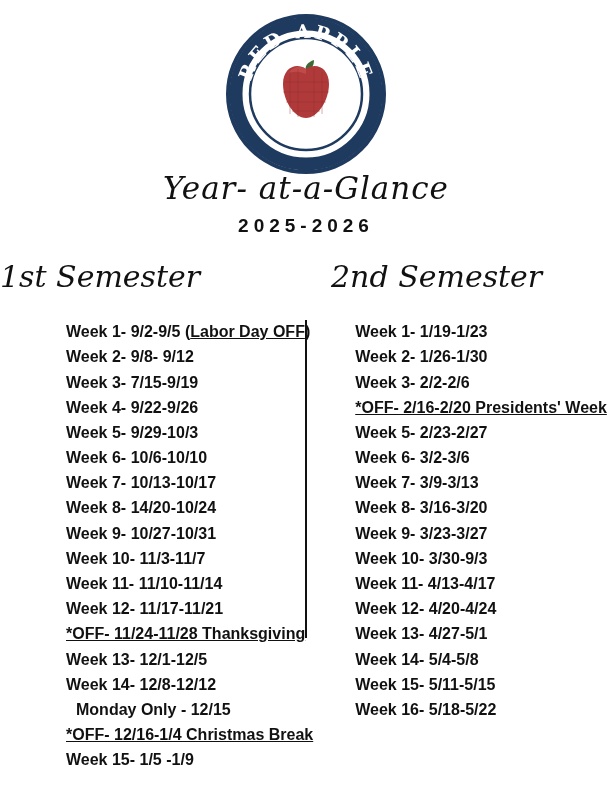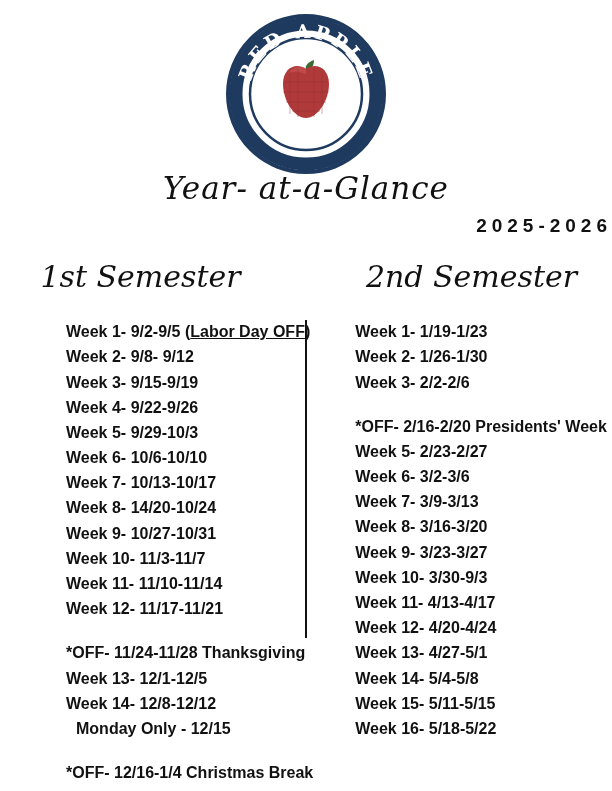--- a/index.html
+++ b/index.html
@@ -36,37 +36,36 @@
     font-family: "DejaVu Serif", serif;
     font-style: italic;
     font-size: 31px;
     letter-spacing: 1px;
     color: #111;
     margin-top: -2px;
     line-height: 1.05;
     white-space: nowrap;
   }
   .title-year {
-    text-align: right;
+    text-align: center;
     font-family: "Liberation Sans", sans-serif;
     font-weight: bold;
     font-size: 19px;
     letter-spacing: 5px;
     margin-top: 10px;
     color: #111;
   }
 
   
   .sem-heads {
     display: flex;
     margin-top: 22px;
   }
   .sem-head {
     flex: 1;
-    text-align: center;
     font-family: "DejaVu Serif", serif;
     font-style: italic;
     font-size: 30px;
     color: #111;
   }
   .sem-head.left { padding-right: 40px; }
   .sem-head.right { padding-left: 10px; }
 
   
   .columns {
@@ -95,21 +94,21 @@
 
   .wk {
     font-size: 16px;
     font-weight: bold;
     line-height: 1.0;
     padding: 4.6px 0;
     white-space: nowrap;
     color: #111;
   }
   .wk.underline {
-    margin-top: 19px;
+    text-decoration: underline;
   }
   .wk.indent {
     padding-left: 10px;
   }
   .wk .u {
     text-decoration: underline;
   }
 </style>
 </head>
 <body>
@@ -154,21 +153,21 @@
 <div class="sem-heads">
   <div class="sem-head left">1st Semester</div>
   <div class="sem-head right">2nd Semester</div>
 </div>
 
 <div class="columns">
   <div class="divider"></div>
   <div class="col left" id="col-1">
       <div class="wk">Week 1- 9/2-9/5 (<span class="u">Labor Day OFF</span>)</div>
       <div class="wk">Week 2- 9/8- 9/12</div>
-      <div class="wk">Week 3- 9/15-9/19</div>
+      <div class="wk">Week 3- 7/15-9/19</div>
       <div class="wk">Week 4- 9/22-9/26</div>
       <div class="wk">Week 5- 9/29-10/3</div>
       <div class="wk">Week 6- 10/6-10/10</div>
       <div class="wk">Week 7- 10/13-10/17</div>
       <div class="wk">Week 8- 14/20-10/24</div>
       <div class="wk">Week 9- 10/27-10/31</div>
       <div class="wk">Week 10- 11/3-11/7</div>
       <div class="wk">Week 11- 11/10-11/14</div>
       <div class="wk">Week 12- 11/17-11/21</div>
       <div class="wk underline">*OFF- 11/24-11/28 Thanksgiving</div>

